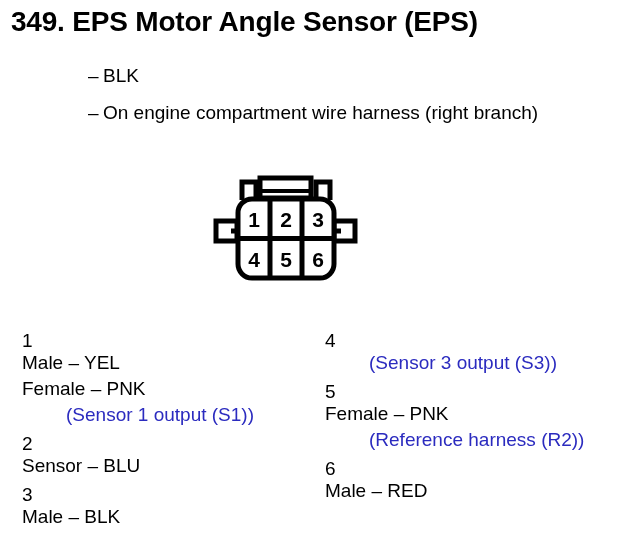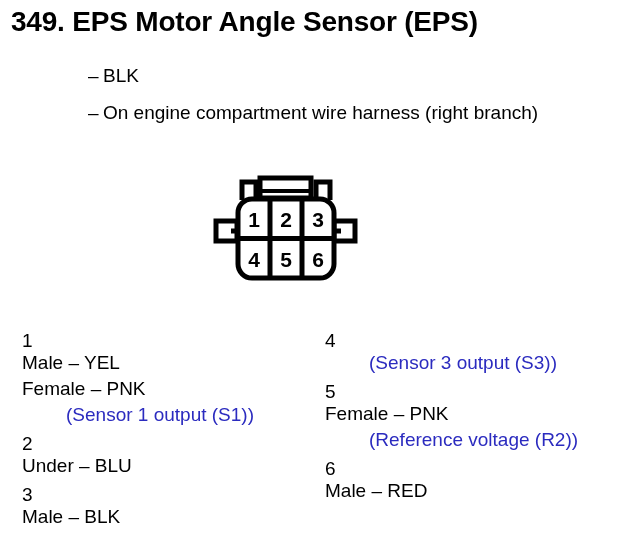--- a/index.html
+++ b/index.html
@@ -150,21 +150,21 @@
     <span class="pin-lines">
       <span class="pin-line">Male – YEL</span>
       <span class="pin-line">Female – PNK</span>
       <span class="pin-line note">(Sensor 1 output (S1))</span>
     </span>
   </div>
 
   <div class="pin-entry">
     <span class="pin-index">2</span>
     <span class="pin-lines">
-      <span class="pin-line">Under – BLU</span>
+      <span class="pin-line">Sensor – BLU</span>
     </span>
   </div>
 
   <div class="pin-entry">
     <span class="pin-index">3</span>
     <span class="pin-lines">
       <span class="pin-line">Male – BLK</span>
       
       
     </span>
@@ -178,21 +178,21 @@
     <span class="pin-index">4</span>
     <span class="pin-lines">
       <span class="pin-line note">(Sensor 3 output (S3))</span>
     </span>
   </div>
 
   <div class="pin-entry">
     <span class="pin-index">5</span>
     <span class="pin-lines">
       <span class="pin-line">Female – PNK</span>
-      <span class="pin-line note">(Reference voltage (R2))</span>
+      <span class="pin-line note">(Reference harness (R2))</span>
     </span>
   </div>
 
   <div class="pin-entry">
     <span class="pin-index">6</span>
     <span class="pin-lines">
       <span class="pin-line">Male – RED</span>
       
       
     </span>

